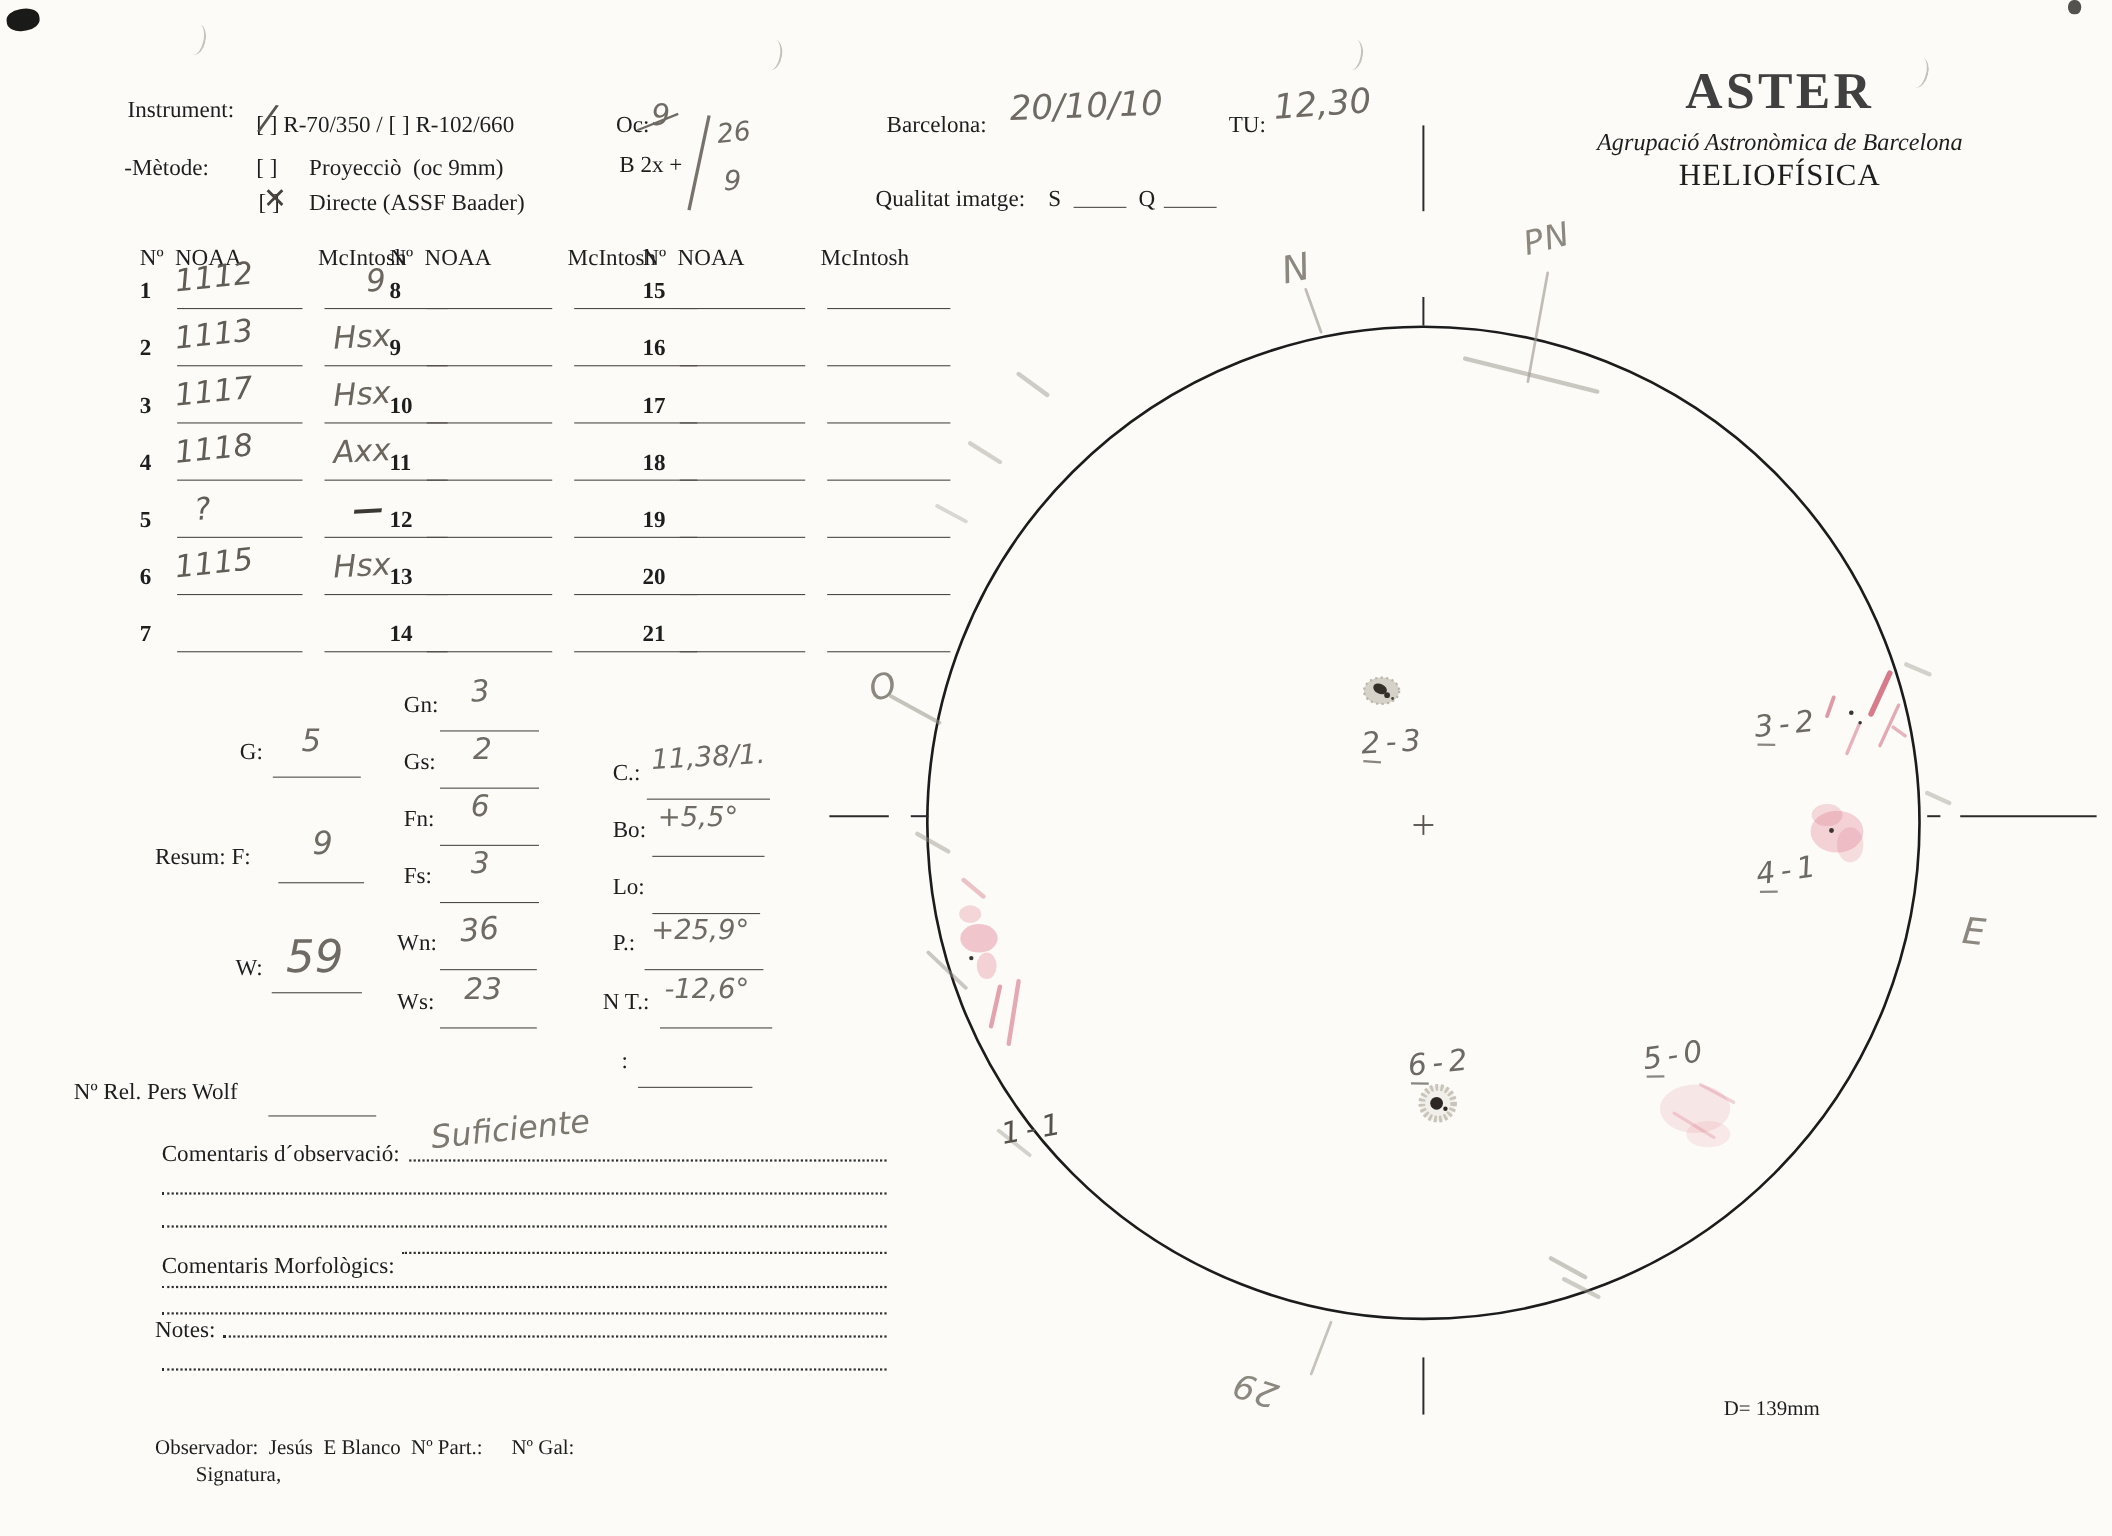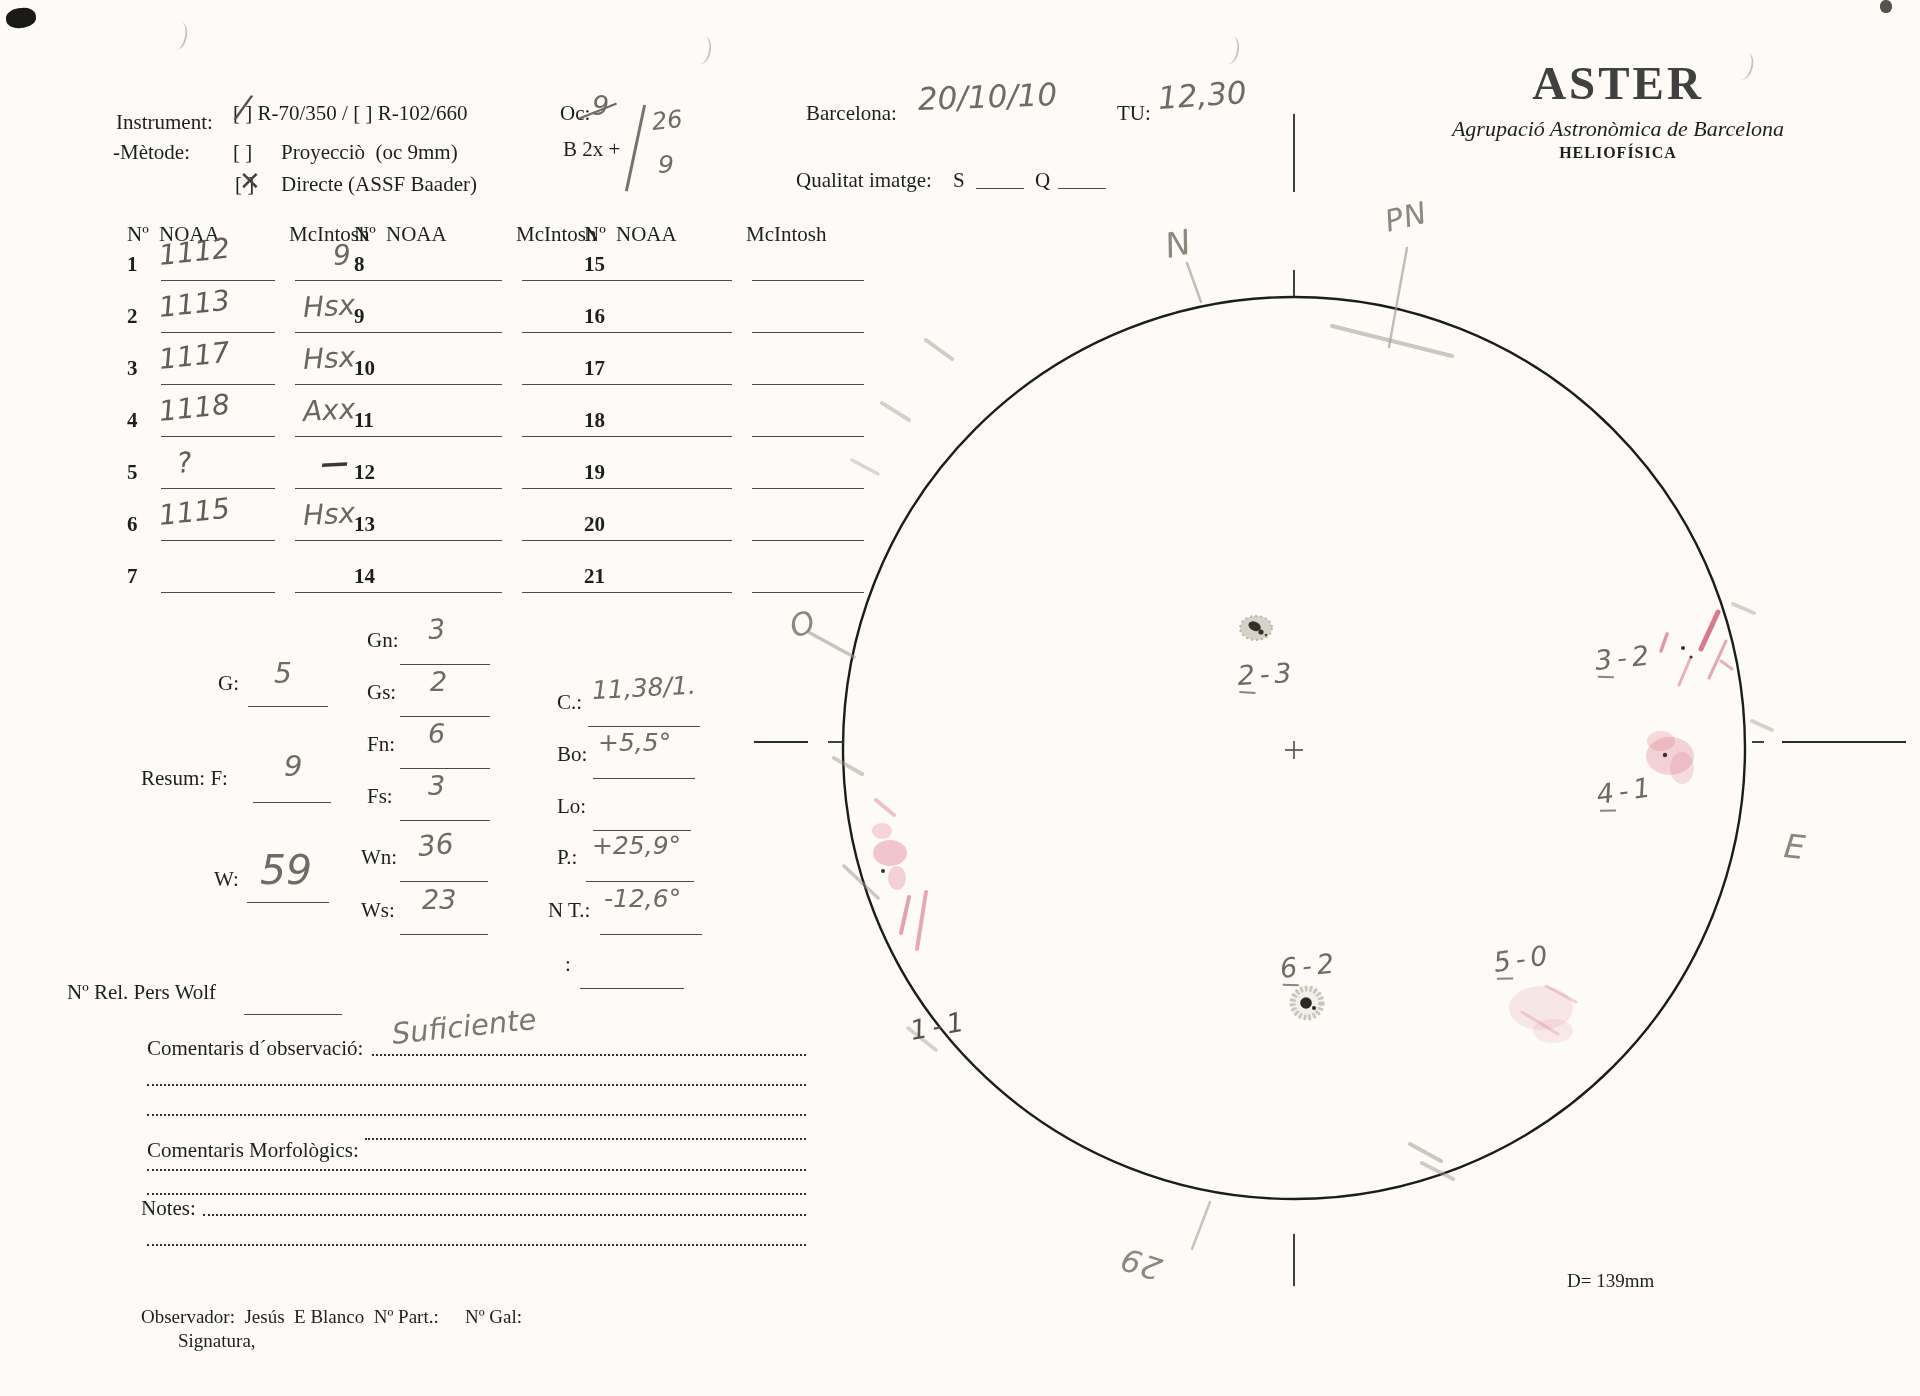--- a/index.html
+++ b/index.html
@@ -14,41 +14,41 @@
   .tcol{position:absolute;top:222px;width:284px;height:410px;}
   .th{position:absolute;top:0;font-size:21px;}
   .trow{position:absolute;left:0;width:284px;height:52px;}
   .rn{position:absolute;left:2px;top:4px;font-weight:bold;font-size:21px;}
   .uline{position:absolute;height:30px;border-bottom:1.7px solid #4c4a47;top:2px;}
   .l1{left:36px;width:114px;}
   .l2{left:170px;width:112px;}
   .brand{position:absolute;left:1368px;top:56px;width:500px;text-align:center;}
   .brand .t{font-size:47px;font-weight:bold;letter-spacing:3px;color:#404040;}
   .brand .s{font-size:22px;font-style:italic;margin-top:6px;}
-  .brand .h{font-size:16px;font-weight:bold;letter-spacing:1px;margin-top:2px;}
+  .brand .h{font-size:28px;font-weight:normal;letter-spacing:1px;margin-top:2px;}
   .pstroke{position:absolute;width:2.6px;background:#77736c;}
   .strike{position:absolute;height:2px;background:#6f6b64;}
   .arc{position:absolute;width:15px;height:28px;border-right:2.5px solid #b8b5ae;
        border-radius:50%;opacity:.8;}
   .speck{position:absolute;background:#1a1a18;border-radius:45%;}
   svg text{font-family:"DejaVu Sans",sans-serif;font-style:italic;}
 </style>
 </head>
 <body>
 
 <div id="page">
 
   <div class="speck" style="left:6px;top:8px;width:30px;height:20px;transform:rotate(-8deg);"></div>
   <div class="speck" style="left:1880px;top:0px;width:12px;height:13px;background:#55524e;"></div>
   <div class="arc" style="left:170px;top:22px;transform:rotate(12deg);"></div>
   <div class="arc" style="left:694px;top:36px;transform:rotate(10deg);"></div>
   <div class="arc" style="left:1222px;top:36px;transform:rotate(10deg);"></div>
   <div class="arc" style="left:1736px;top:52px;transform:rotate(14deg);"></div>
 
-  <span class="pt" style="left:116px;top:110px;">Instrument:</span>
+  <span class="pt" style="left:116px;top:87px;">Instrument:</span>
   <span class="pt" style="left:233px;top:101px;">[ ] R-70/350 / [ ] R-102/660</span>
   <span class="hw" style="left:238px;top:90px;font-size:32px;color:#57534e;transform:rotate(9deg);">/</span>
   <span class="pt" style="left:560px;top:101px;">Oc:</span>
   <span class="hw" style="left:592px;top:92px;font-size:27px;">9</span>
   <div class="strike" style="left:578px;top:110px;width:40px;transform:rotate(-22deg);"></div>
 
   <span class="pt" style="left:113px;top:140px;">-Mètode:</span>
   <span class="pt" style="left:233px;top:140px;">[ ]</span>
   <span class="pt" style="left:281px;top:140px;">Proyecciò  (oc 9mm)</span>
   <span class="pt" style="left:563px;top:137px;">B 2x +</span>

